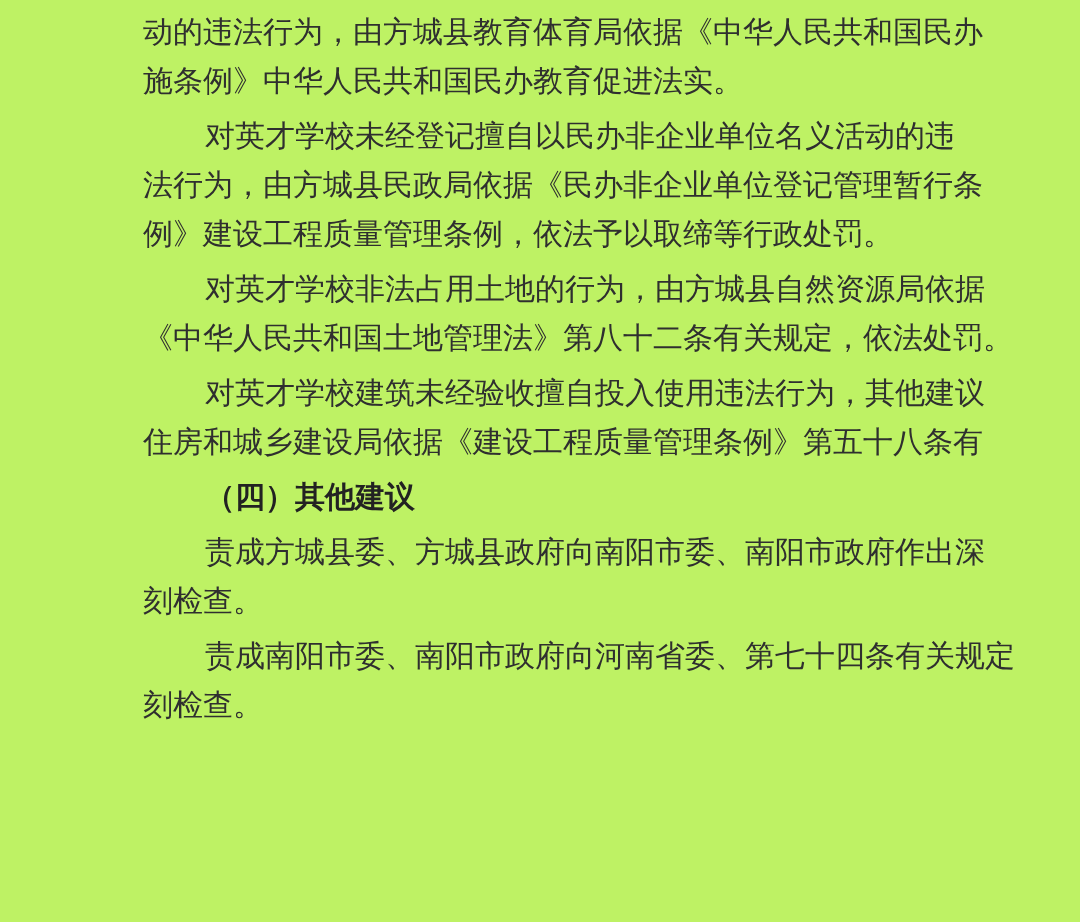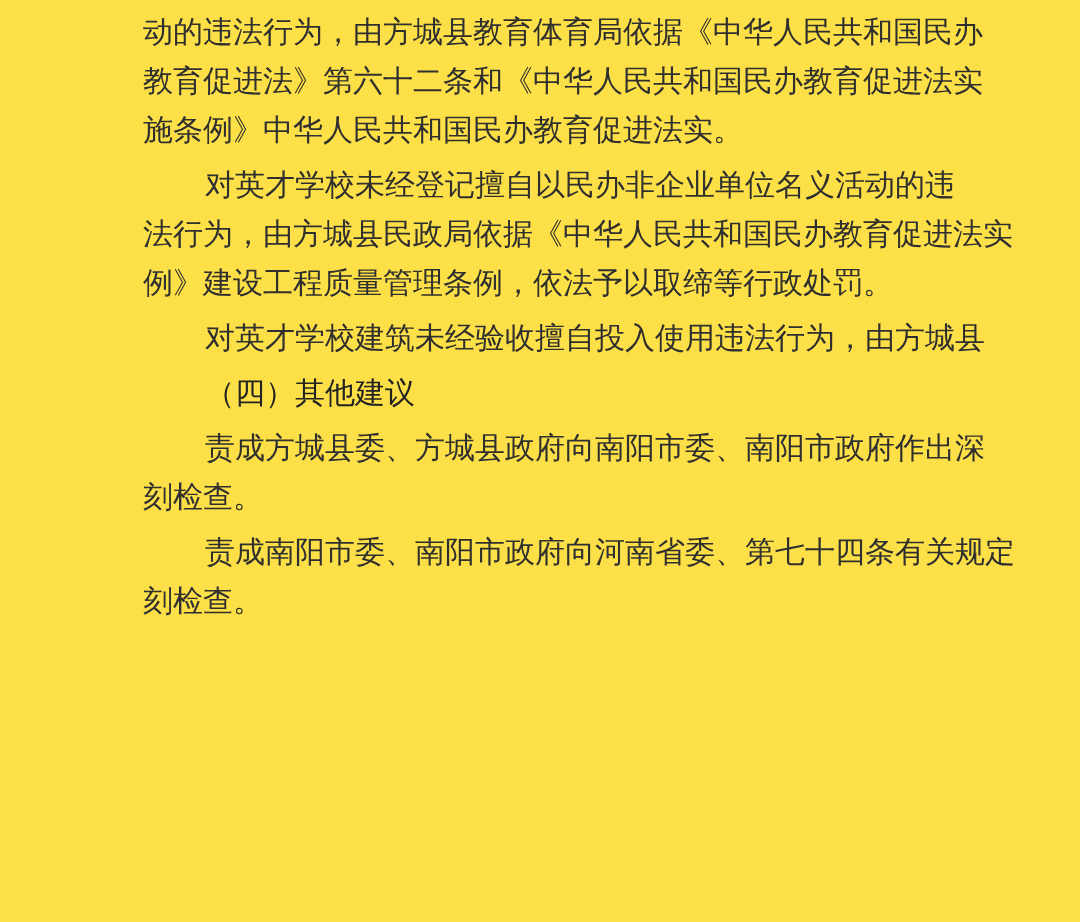--- a/index.html
+++ b/index.html
@@ -4,21 +4,21 @@
 <style>
   html, body {
     margin: 0;
     padding: 0;
     background: #ffffff;
   }
   .page {
     position: relative;
     width: 1080px;
     height: 922px;
-    background: #fde047;
+    background: #bef264;
     overflow: hidden;
     font-family: "Liberation Serif", "DejaVu Serif", serif;
     color: #2f2f2f;
   }
   .textblock {
     position: absolute;
     left: 143px;
     top: 7px;
     width: 810px;
   }
@@ -31,47 +31,49 @@
   .ln {
     font-size: 30px;
     line-height: 49px;
     letter-spacing: 0px;
     white-space: nowrap;
   }
   .ln.indent {
     padding-left: 62px;
   }
   .para.heading .ln {
-    font-weight: normal;
+    font-weight: bold;
     color: #222222;
   }
 </style>
 </head>
 <body>
 
 <div class="page">
   <div class="textblock">
 
     <div class="para first">
       <div class="ln">动的违法行为，由方城县教育体育局依据《中华人民共和国民办</div>
-      <div class="ln">教育促进法》第六十二条和《中华人民共和国民办教育促进法实</div>
       <div class="ln">施条例》中华人民共和国民办教育促进法实。</div>
     </div>
 
     <div class="para">
       <div class="ln indent">对英才学校未经登记擅自以民办非企业单位名义活动的违</div>
-      <div class="ln">法行为，由方城县民政局依据《中华人民共和国民办教育促进法实</div>
+      <div class="ln">法行为，由方城县民政局依据《民办非企业单位登记管理暂行条</div>
       <div class="ln">例》建设工程质量管理条例，依法予以取缔等行政处罚。</div>
     </div>
 
     <div class="para">
+      <div class="ln indent">对英才学校非法占用土地的行为，由方城县自然资源局依据</div>
+      <div class="ln">《中华人民共和国土地管理法》第八十二条有关规定，依法处罚。</div>
     </div>
 
     <div class="para">
-      <div class="ln indent">对英才学校建筑未经验收擅自投入使用违法行为，由方城县</div>
+      <div class="ln indent">对英才学校建筑未经验收擅自投入使用违法行为，其他建议</div>
+      <div class="ln">住房和城乡建设局依据《建设工程质量管理条例》第五十八条有</div>
     </div>
 
 
     <div class="para heading">
       <div class="ln indent">（四）其他建议</div>
     </div>
 
     <div class="para">
       <div class="ln indent">责成方城县委、方城县政府向南阳市委、南阳市政府作出深</div>
       <div class="ln">刻检查。</div>

